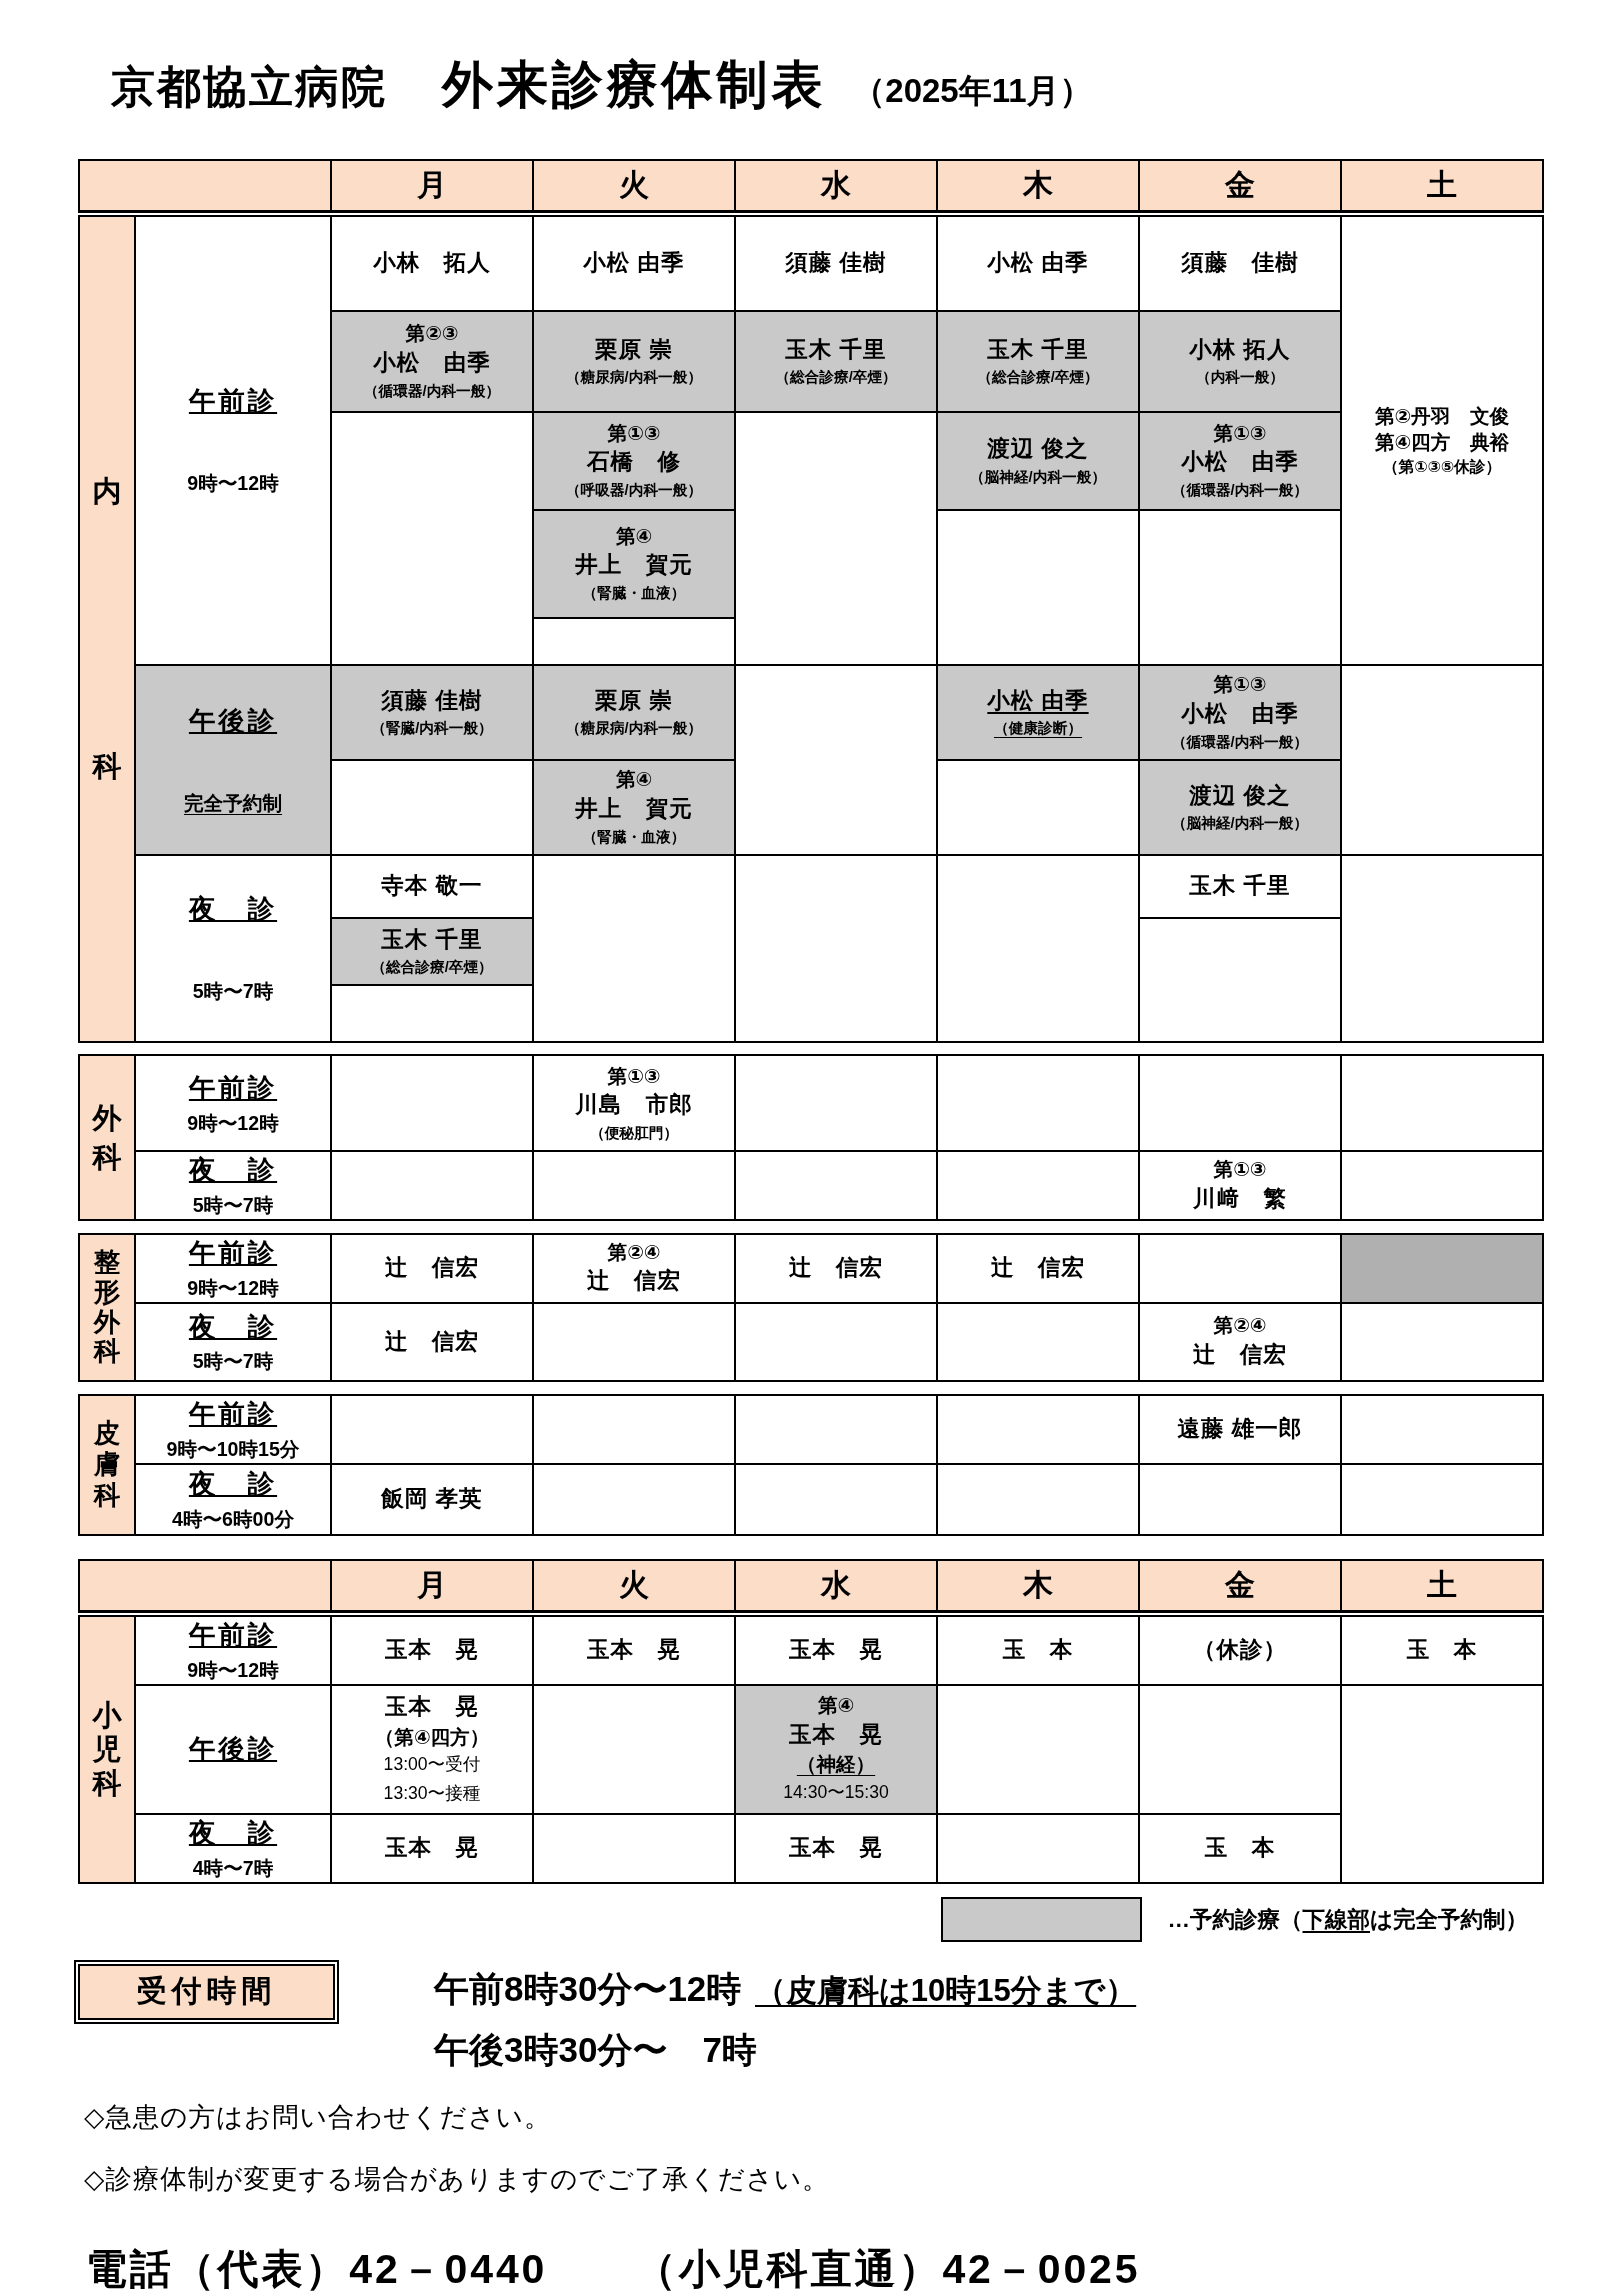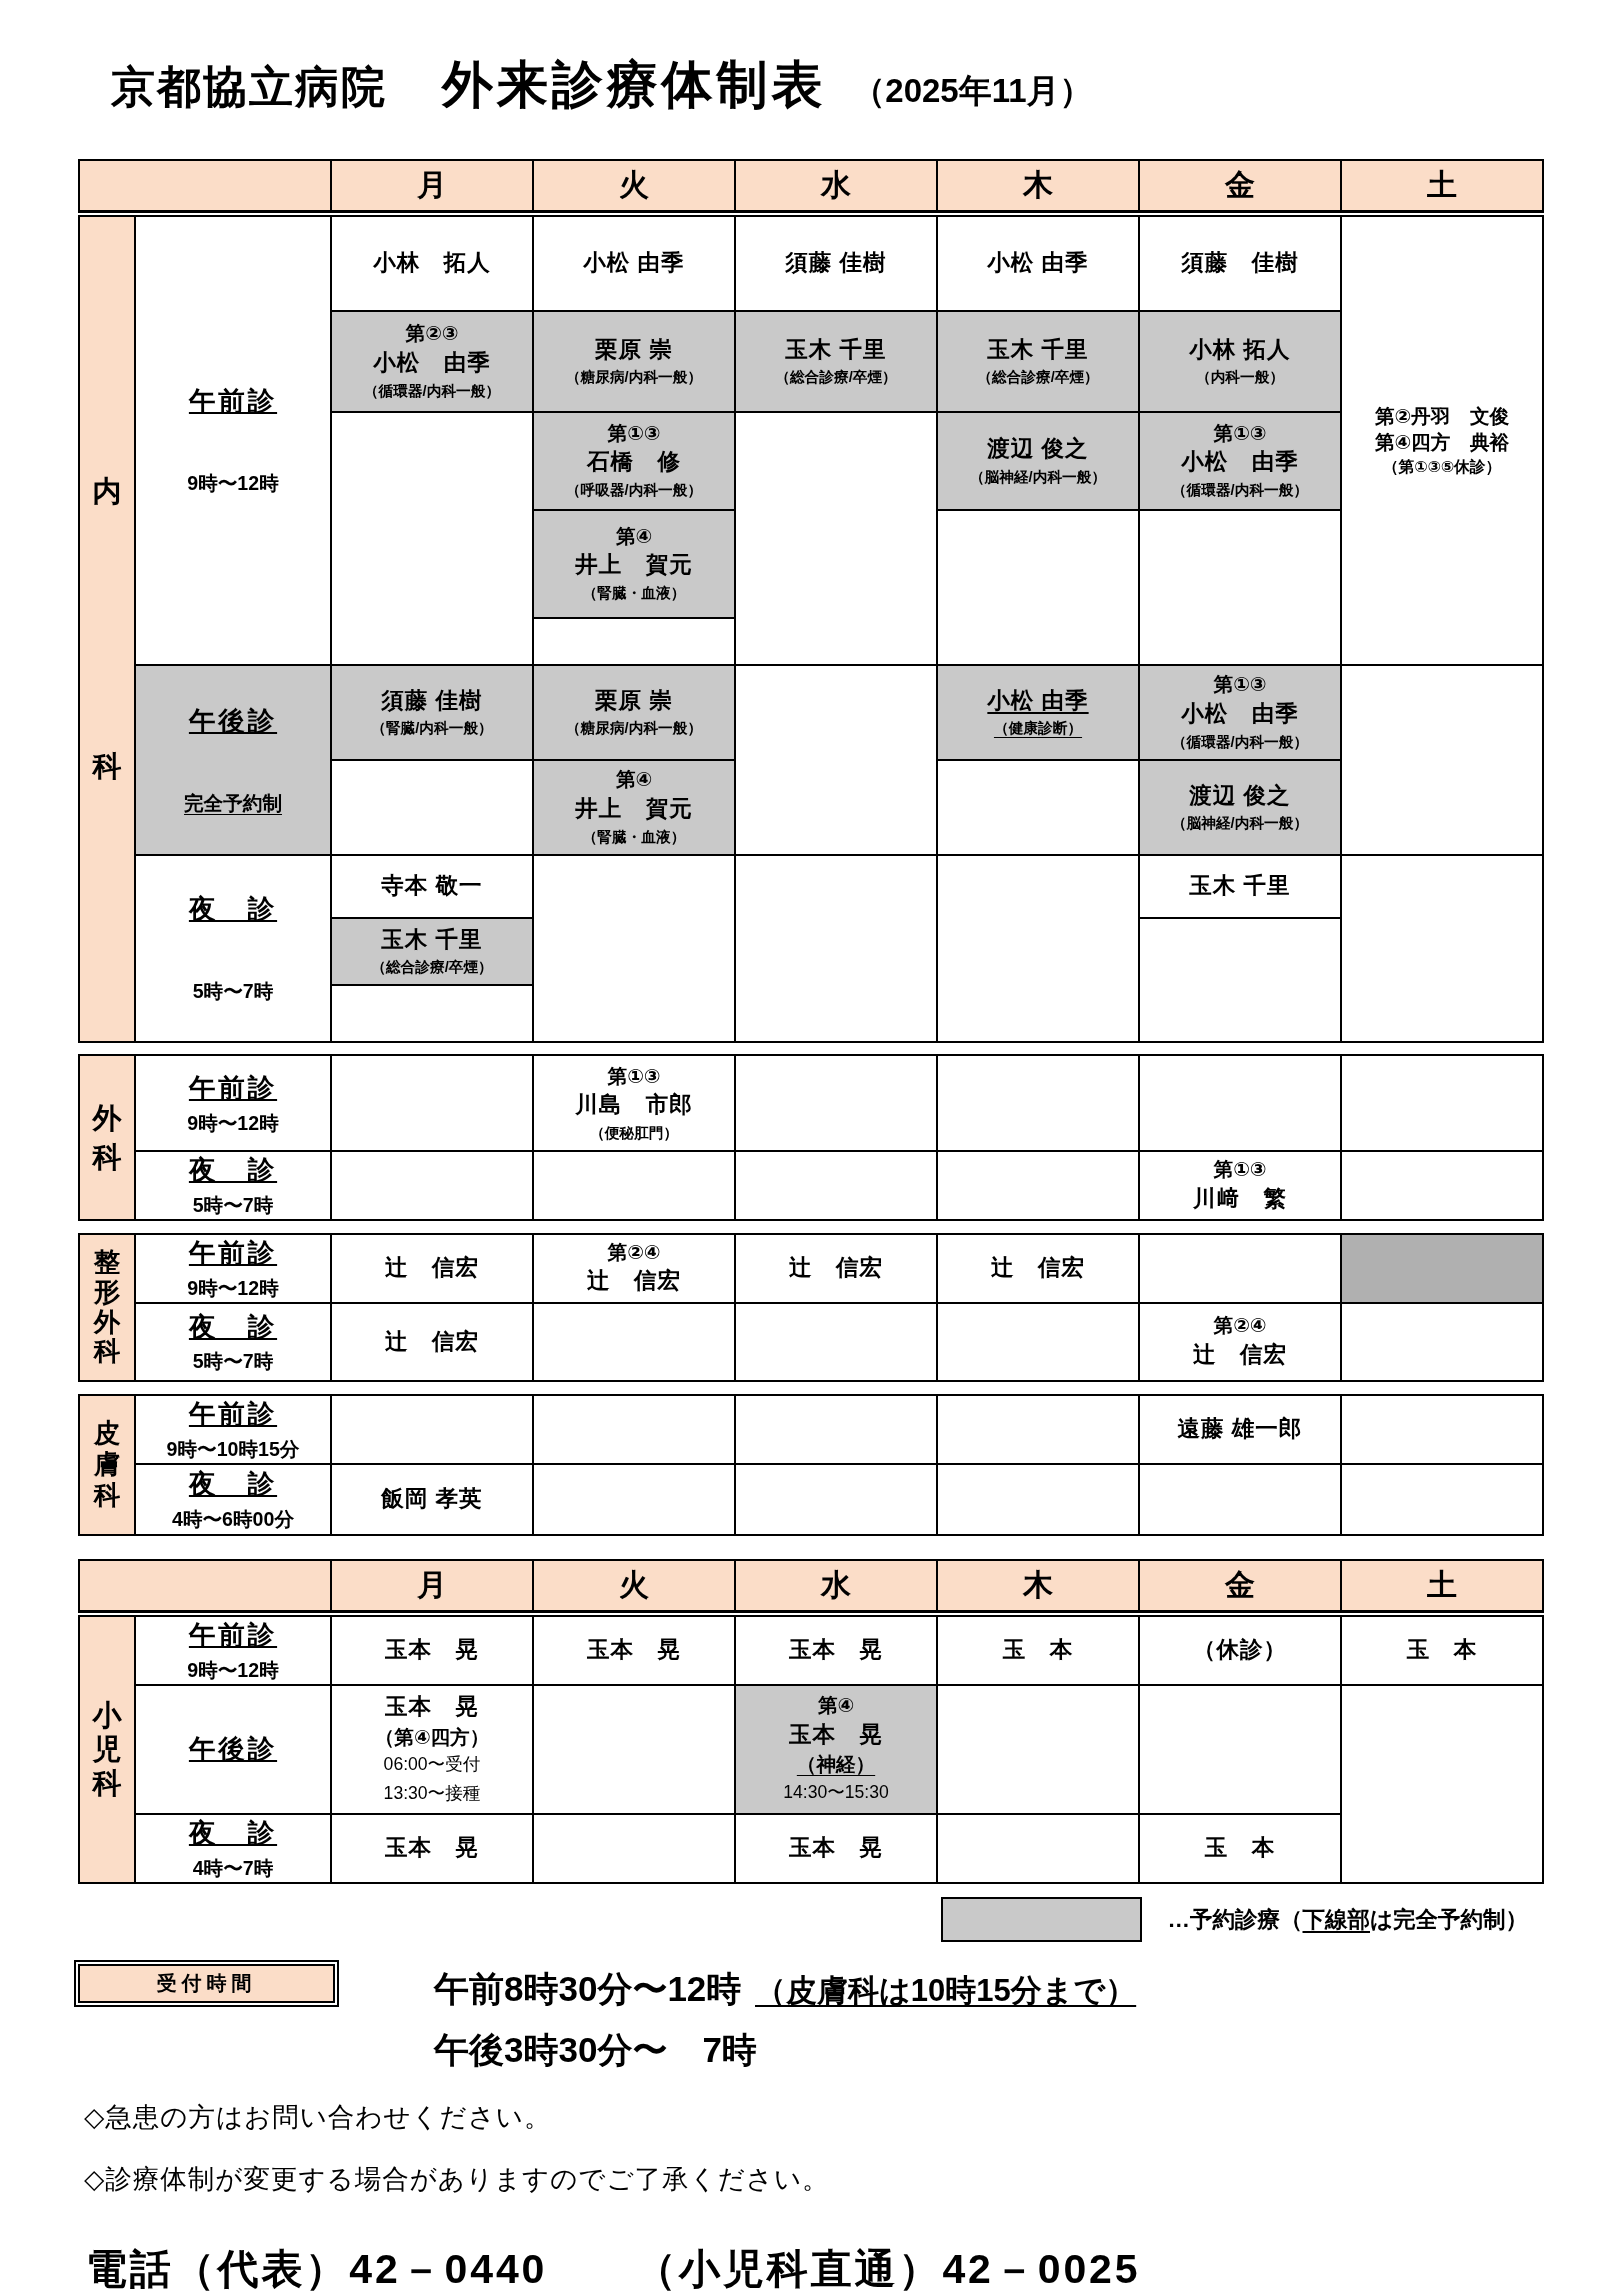--- a/index.html
+++ b/index.html
@@ -61,22 +61,22 @@
   tr.h1 td{height:65px;}   tr.h2 td{height:71px;}
   tr.p1 td{height:67px;}   tr.p2 td{height:129px;} tr.p3 td{height:69px;}
 
   
   .legend-row { display:flex; align-items:center; gap:25.5px; margin-top:13.7px; margin-left:863px; }
   .swatch { width:201px; height:45px; background:#c9c9c9; border:2.9px solid #000; }
   .legend-text { font-size:22.5px; }
 
   
   .recep-row { display:flex; align-items:flex-start; gap:51px; margin-top:21.6px; }
-  .recep-box { width:257px; height:39px; background:#fbddc8; border:2.9px solid #000; outline:2px solid #000; outline-offset:2px;
-               display:flex; align-items:center; justify-content:center; font-size:20px; letter-spacing:4.9px; }
+  .recep-box { width:257px; height:56px; background:#fbddc8; border:2.9px solid #000; outline:2px solid #000; outline-offset:2px;
+               display:flex; align-items:center; justify-content:center; font-size:30px; letter-spacing:4.9px; }
   .recep-lines { display:flex; flex-direction:column; gap:13.7px; padding-top:2px; }
   .rl { display:flex; align-items:baseline; gap:13.7px;margin-left:48px; }
   .rt { font-size:35px; }
   .rn { font-size:31px; text-decoration-thickness:2px; }
 
   .note-line { font-size:26.5px; font-weight:normal; margin-top:25.5px; margin-left:5.9px; letter-spacing:1px; }
 
   .phone { display:inline-block; font-size:41px; letter-spacing:2.9px; margin-top:45px; margin-left:3.9px;
            border-bottom:3.9px solid #000; padding:0 65px 9.8px 3.9px; }
 </style>
@@ -539,21 +539,21 @@
     </tr>
     <tr class="p2">
       <td class="sess">
         <div class="sess-in gap-sm">
           <div class="st">午後診</div>
         </div>
       </td>
       <td>
         <div class="nm">玉本　晃</div>
         <div class="tg">（第④四方）</div>
-        <div class="tm">06:00〜受付</div>
+        <div class="tm">13:00〜受付</div>
         <div class="tm">13:30〜接種</div>
       </td>
       <td></td>
       <td class="gy">
         <div class="tg">第④</div>
         <div class="nm">玉本　晃</div>
         <div class="tg u">（神経）</div>
         <div class="tm">14:30〜15:30</div>
       </td>
       <td></td>

